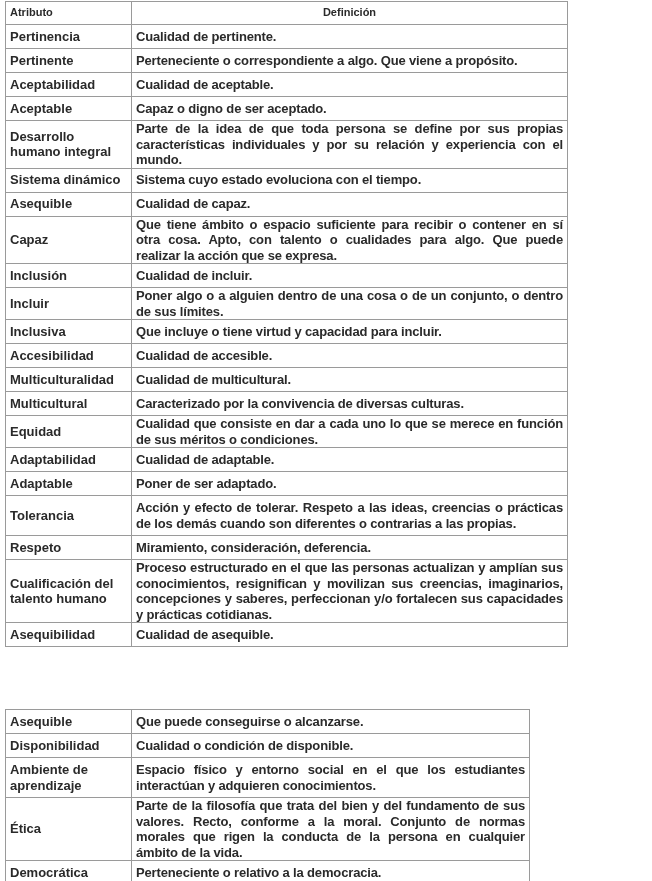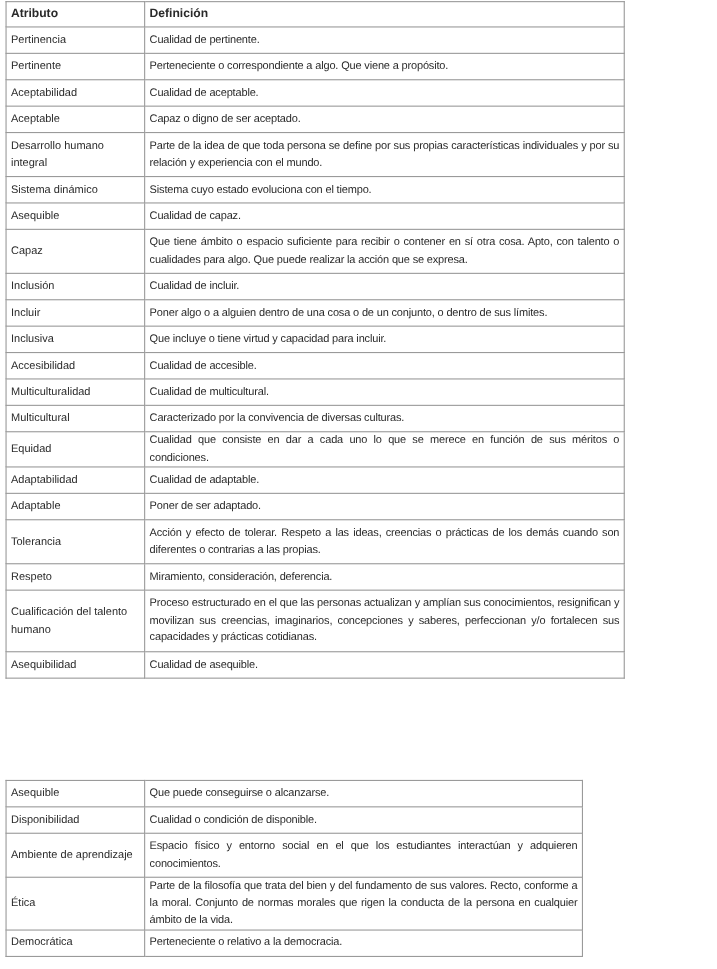--- a/index.html
+++ b/index.html
@@ -1,24 +1,24 @@
 <!DOCTYPE html>
 <html><head>
 <meta charset="utf-8">
 <style>
   html, body { margin: 0; padding: 0; background: #ffffff; }
   body { width: 652px; height: 881px; position: relative; overflow: hidden;
          font-family: "Liberation Sans", "DejaVu Sans", sans-serif; color: #2a2a2a; }
   table { border-collapse: collapse; position: absolute; table-layout: fixed; }
   #t1 { left: 5px; top: 1px; width: 563px; }
   #t2 { left: 5px; top: 709px; width: 525px; }
-  td, th { border: 1px solid #9a9a9a; font-size: 10px; line-height: 15.5px;
-           vertical-align: middle; text-align: left; padding: 0 4px; font-weight: normal; }
+  td, th { border: 1px solid #9a9a9a; font-size: 13px; line-height: 15.5px;
+           vertical-align: middle; text-align: left; padding: 0 4px; font-weight: bold; }
   th { font-weight: bold; font-size: 11px; height: 22px; }
-  th.def { }
+  th.def { text-align: center; }
   col.c1 { width: 126px; }
   tr.h1 td { height: 23px; }
   tr.h2 td { height: 39px; }
   tr.h3 td { height: 55px; }
   td.def { text-align: justify; text-align-last: left; letter-spacing: -0.15px; }
 </style>
 </head>
 <body>
 
 <table id="t1">

